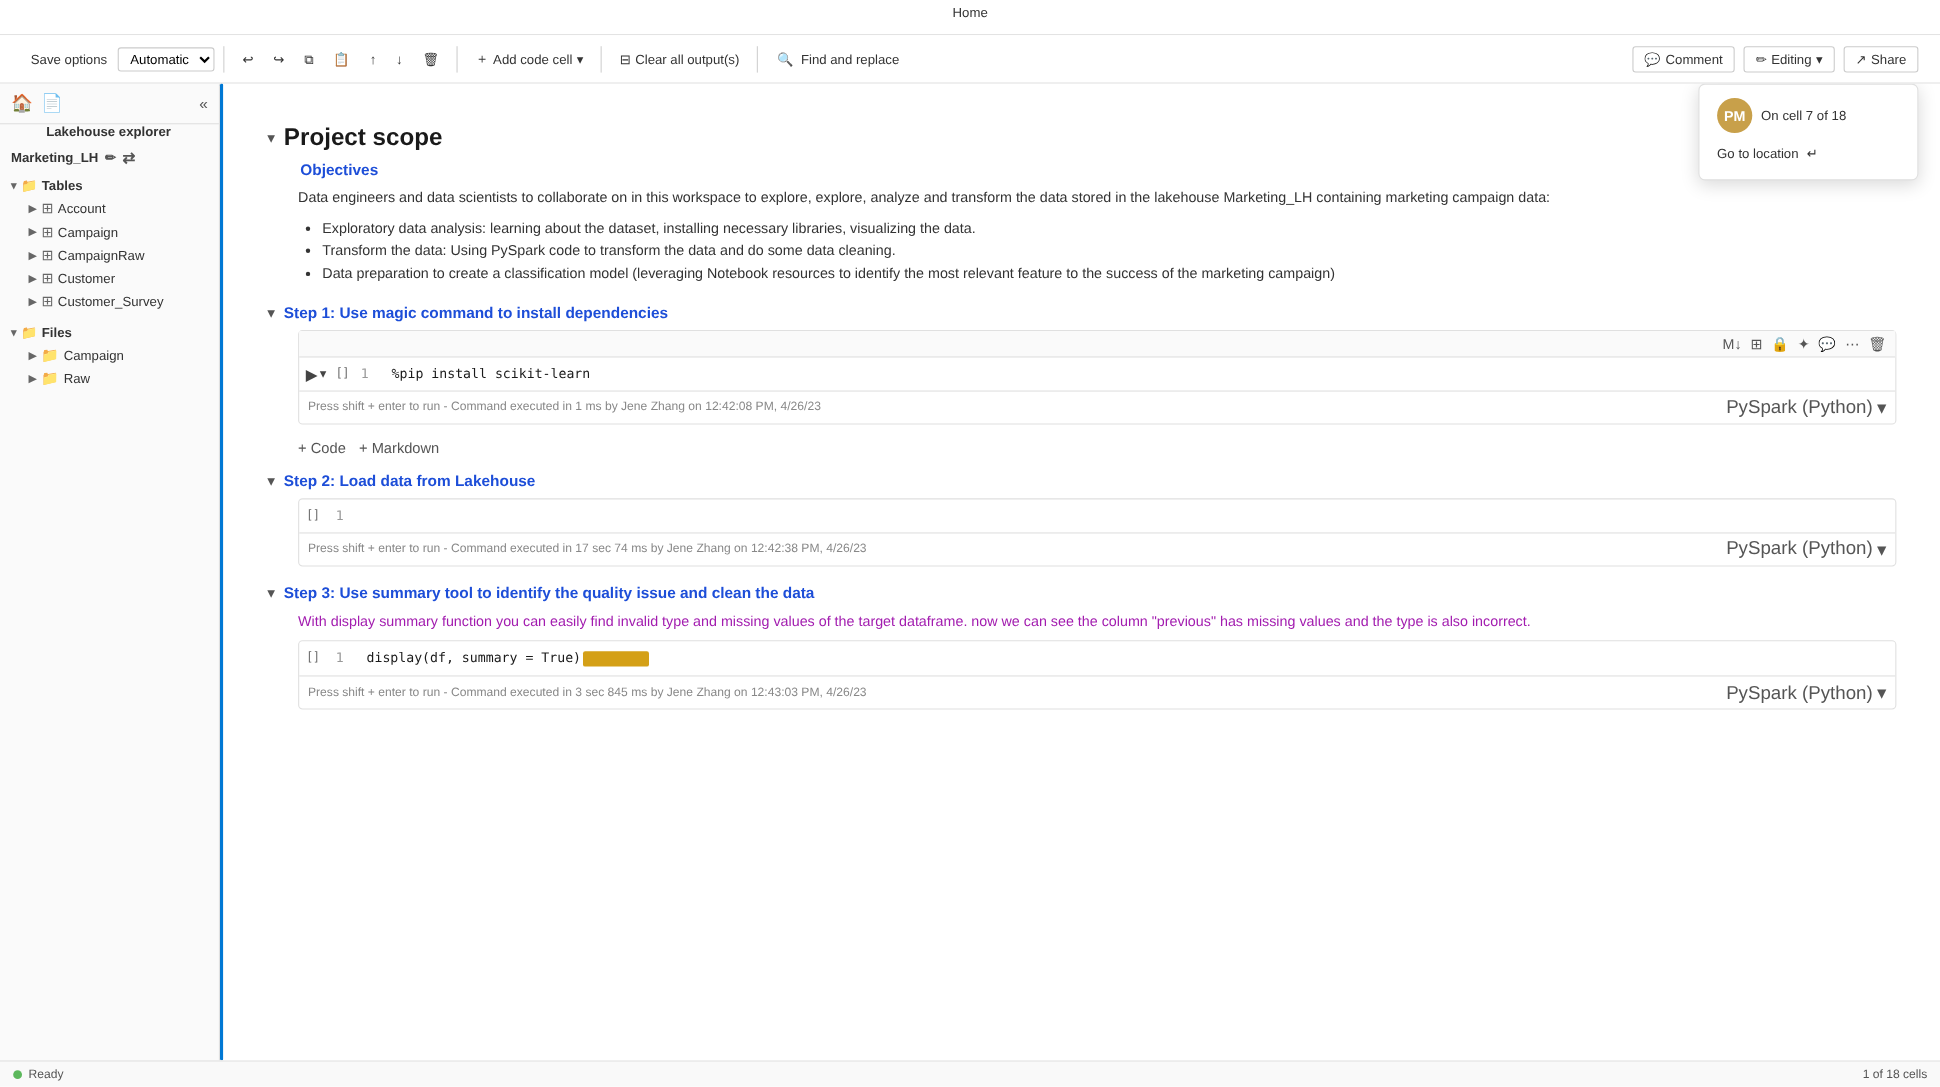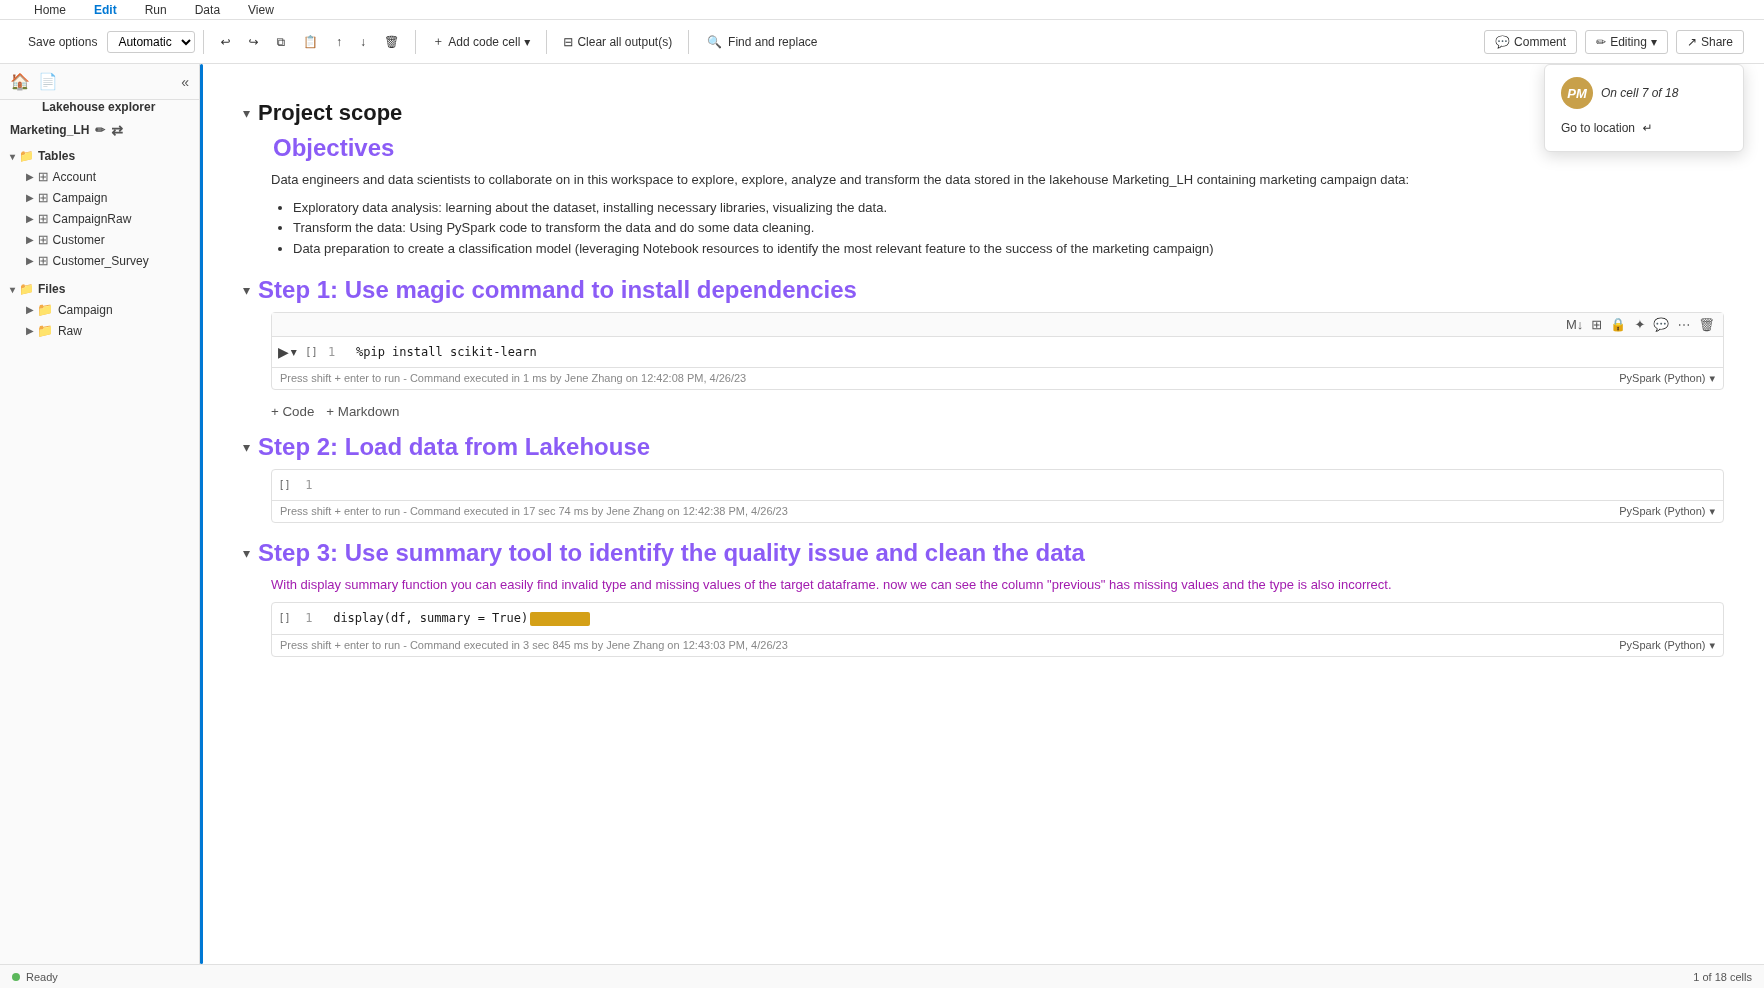--- a/index.html
+++ b/index.html
@@ -1,21 +1,21 @@
 <!DOCTYPE html>
 <html><head>
   <meta charset="utf-8">
   <style>
     * { box-sizing: border-box; margin: 0; padding: 0; }
     body { font-family: 'Segoe UI', Arial, sans-serif; font-size: 13px; background: #fff; color: #1a1a1a; height: 988px; overflow: hidden; display: flex; flex-direction: column; }
 
     
     .menu-bar {
       display: flex; align-items: center; background: #fff; border-bottom: 1px solid #e0e0e0;
-      padding: 0 28px; height: 20px; gap: 16px;
+      padding: 0 12px; height: 32px; gap: 16px; flex-direction: column;
     }
     .menu-item { font-size: 12px; cursor: pointer; padding: 4px 6px; color: #333; }
     .menu-item.active { color: #0078d4; font-weight: 600; }
 
     
     .toolbar {
       display: flex; align-items: center; background: #fff; border-bottom: 1px solid #e0e0e0;
       padding: 4px 20px; height: 44px; gap: 4px;
     }
     .toolbar-group { display: flex; align-items: center; gap: 2px; }
@@ -98,21 +98,21 @@
       flex: 1; overflow-y: auto; padding: 20px 40px; background: #fff;
       position: relative;
     }
 
     
     .section-header {
       display: flex; align-items: center; gap: 8px; margin-bottom: 8px; margin-top: 16px;
     }
     .section-toggle { background: none; border: none; cursor: pointer; color: #555; font-size: 14px; }
     .section-title { font-size: 22px; font-weight: 600; color: #1a1a1a; }
-    .section-title-h2 { font-size: 24px; font-weight: 600; color: #8b5cf6; }
+    .section-title-h2 { font-size: 14px; font-weight: 600; color: #1d4ed8; }
     .section-desc { font-size: 13px; color: #333; margin-bottom: 8px; line-height: 1.5; padding-left: 28px; }
 
     .objectives-list { list-style: disc; padding-left: 50px; margin-bottom: 12px; }
     .objectives-list li { font-size: 13px; color: #333; line-height: 1.6; }
 
     
     .code-cell-container { margin: 8px 0 8px 28px; border: 1px solid #e0e0e0; border-radius: 4px; }
     .code-cell-toolbar {
       display: flex; align-items: center; justify-content: flex-end;
       padding: 2px 6px; gap: 4px; background: #fafafa; border-bottom: 1px solid #e0e0e0;
@@ -125,21 +125,21 @@
     .cell-bracket { color: #666; font-size: 11px; padding: 8px 4px; display: flex; align-items: flex-start; }
     .code-content { flex: 1; padding: 8px; font-family: 'Consolas', monospace; font-size: 12px; }
     .code-line { display: flex; gap: 12px; }
     .line-num { color: #999; min-width: 16px; }
     .code-text { color: #1a1a1a; }
     .cell-meta {
       font-size: 11px; color: #888; padding: 4px 8px; border-top: 1px solid #e0e0e0;
       display: flex; justify-content: space-between; align-items: center;
     }
     .pyspark-badge {
-      display: flex; align-items: center; gap: 4px; font-size: 11px; color: #555;
+      display: flex; align-items: center; gap: 4px; font-size: 17px; color: #555;
       cursor: pointer;
     }
     .add-cell-row {
       display: flex; gap: 12px; padding: 6px 28px; font-size: 12px;
     }
     .add-cell-btn { background: none; border: none; cursor: pointer; color: #555; display: flex; align-items: center; gap: 4px; }
 
     
     .status-bar {
       display: flex; align-items: center; justify-content: space-between;
@@ -149,21 +149,21 @@
     .status-left { display: flex; align-items: center; gap: 6px; }
     .status-dot { width: 8px; height: 8px; border-radius: 50%; background: #5cb85c; }
 
     
     .tooltip-popup {
       position: absolute; right: 20px; top: 0;
       background: #fff; border: 1px solid #e0e0e0; border-radius: 6px;
       box-shadow: 0 4px 16px rgba(0,0,0,0.15); padding: 12px 16px;
       min-width: 200px; z-index: 100;
     }
-    .tooltip-header { display: flex; align-items: center; gap: 8px; margin-bottom: 8px; font-style: italic; }
+    .tooltip-header { display: flex; align-items: center; gap: 8px; margin-bottom: 8px; }
     .avatar { width: 32px; height: 32px; border-radius: 50%; background: #c8a04a; display: flex; align-items: center; justify-content: center; color: #fff; font-weight: 700; font-size: 13px; }
     .tooltip-cell-info { font-size: 12px; color: #333; }
     .go-to-btn {
       background: none; border: none; cursor: pointer; font-size: 12px;
       color: #333; padding: 4px 0; display: block; width: 100%;
       text-align: left; margin-top: 4px;
     }
 
     
     .active-cell-bar { width: 3px; background: #0078d4; border-radius: 2px; flex-shrink: 0; }

